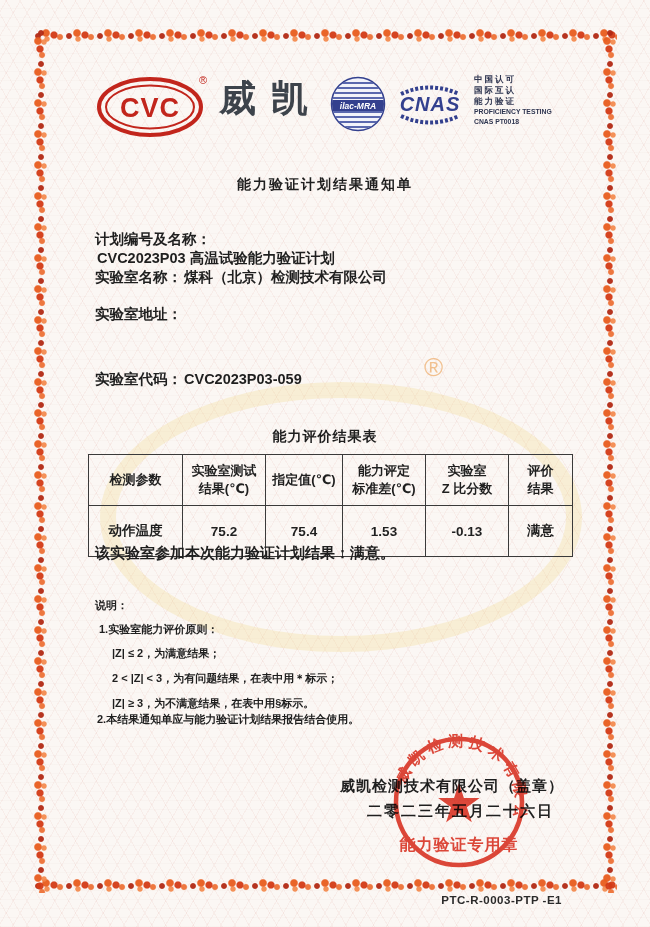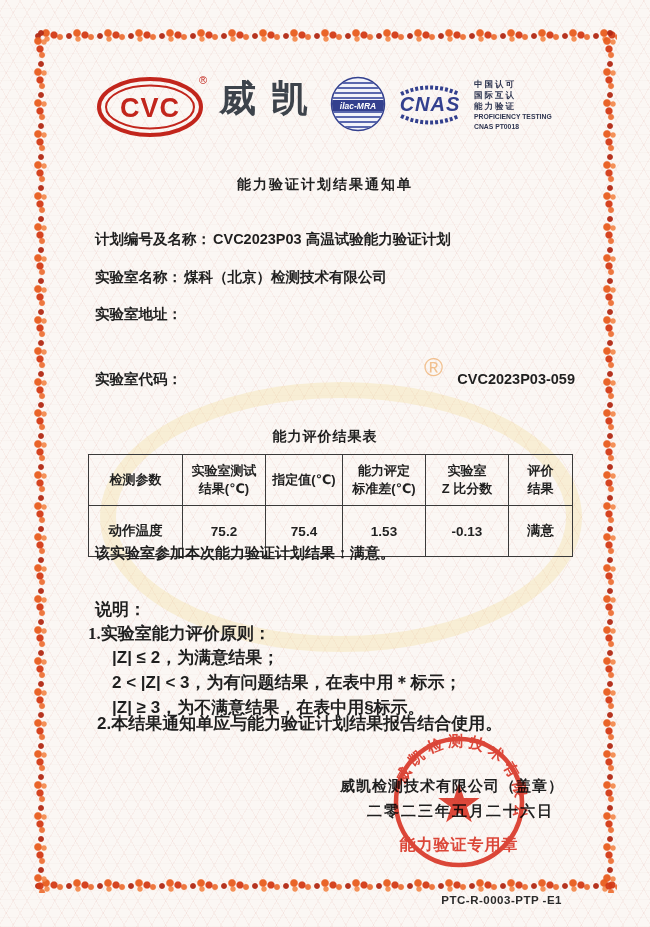--- a/index.html
+++ b/index.html
@@ -40,50 +40,50 @@
   #frame-left{left:33px;top:28px;height:865px;}
   #frame-right{left:602px;top:28px;height:865px;}
   
   .wm-oval{position:absolute;left:100px;top:382px;width:450px;height:238px;
     border:16px solid rgba(243,219,141,0.30);border-radius:50%;z-index:0;}
   .wm-reg{position:absolute;left:424px;top:352px;font-size:26px;color:rgba(233,150,62,0.55);z-index:0;}
   
   .header{position:absolute;left:95px;top:72px;width:465px;height:70px;display:flex;align-items:flex-start;z-index:2;}
   .brand-cn{font-size:37px;font-weight:700;color:#3d434b;letter-spacing:15px;margin:8px 0 0 6px;line-height:1;}
   .spacer{flex:1;}
-  .accr-text{width:86px;margin-left:7px;margin-top:7px;color:#2e3550;line-height:1.3;}
+  .accr-text{width:86px;margin-left:7px;margin-top:2px;color:#2e3550;line-height:1.3;}
   .accr-text .cn{font-size:8.5px;font-weight:600;letter-spacing:2px;}
   .accr-text .en{font-size:6.8px;font-weight:700;margin-top:1px;}
   
   .doc-title{position:absolute;left:0;top:176px;width:100%;text-align:center;
     font-size:14px;font-weight:700;letter-spacing:2px;z-index:2;}
   .field{position:absolute;left:95px;width:480px;display:flex;font-size:14.5px;font-weight:600;
     line-height:1.3;z-index:2;}
   .field .lbl{white-space:nowrap;}
   .field .val{margin-left:2px;}
   .val-line2{margin-top:17px;}
-  #field-plan{top:230px;}
+  #field-plan{top:230px;flex-direction:column;}
   #field-lab{top:268px;}
   #field-addr{top:305px;}
-  #field-code{top:370px;justify-content:space-between;}
+  #field-code{top:370px;}
   
   .tbl-title{position:absolute;left:0;top:428px;width:100%;text-align:center;
     font-size:14px;font-weight:700;letter-spacing:1px;z-index:2;}
   table.result{position:absolute;left:88px;top:454px;width:484px;border-collapse:collapse;
     table-layout:fixed;z-index:2;background:transparent;}
   table.result th,table.result td{
     border:1.6px solid #3a3a3a;text-align:center;vertical-align:middle;
     padding:0;height:50px;white-space:pre-line;}
   table.result th{font-size:13px;font-weight:700;line-height:1.35;}
   table.result td{font-size:13.5px;font-weight:600;}
   
   .conclusion{position:absolute;left:95px;top:544px;font-size:15px;font-weight:700;z-index:2;}
-  .note{position:absolute;font-size:17px;font-weight:600;z-index:2;}
+  .note{position:absolute;font-size:11px;font-weight:600;z-index:2;}
   #note-head{left:95px;top:598px;}
-  #note-1{left:88px;top:622px;font-family:Liberation Serif, serif;}
+  #note-1{left:99px;top:622px;}
   #rule-1{left:112px;top:646px;}
   #rule-2{left:112px;top:671px;}
   #rule-3{left:112px;top:696px;}
   #note-2{left:97px;top:712px;}
   
   .sig-company{position:absolute;left:340px;top:777px;font-size:15px;font-weight:600;letter-spacing:1px;z-index:2;}
   .sig-date{position:absolute;left:367px;top:802px;font-size:15px;font-weight:600;letter-spacing:2px;z-index:2;}
   .stamp{position:absolute;left:383px;top:726px;width:152px;height:152px;z-index:3;
     opacity:0.88;mix-blend-mode:multiply;}
   

